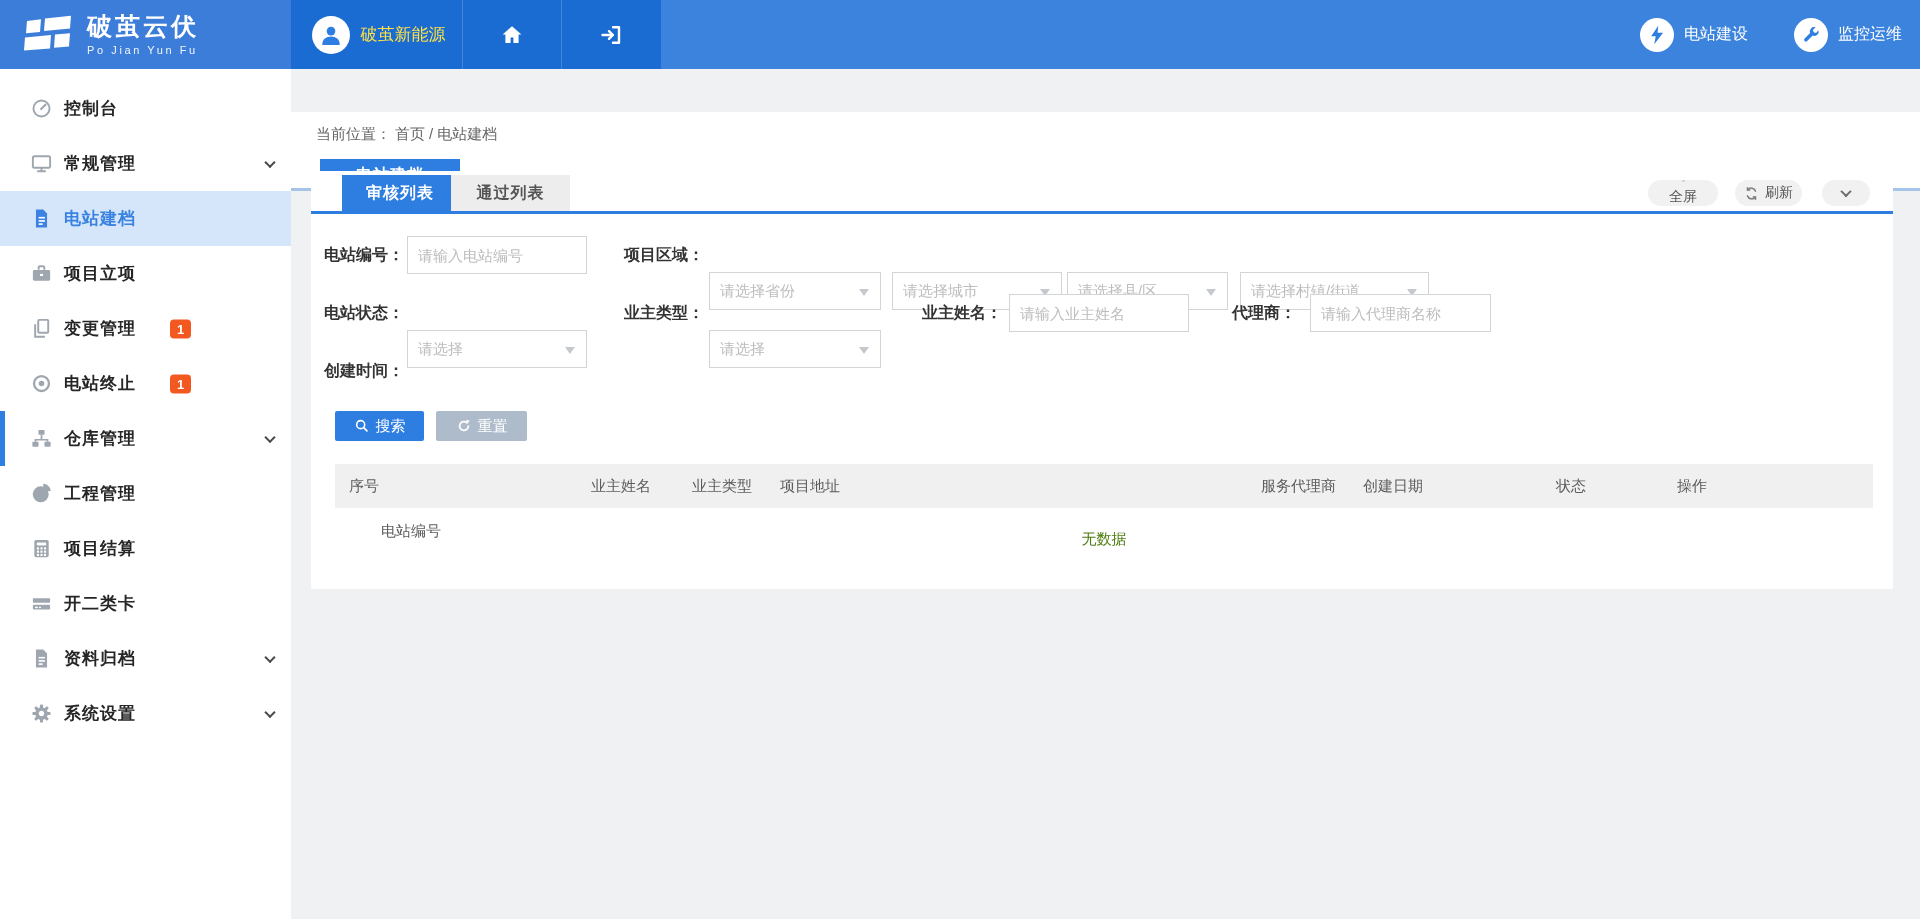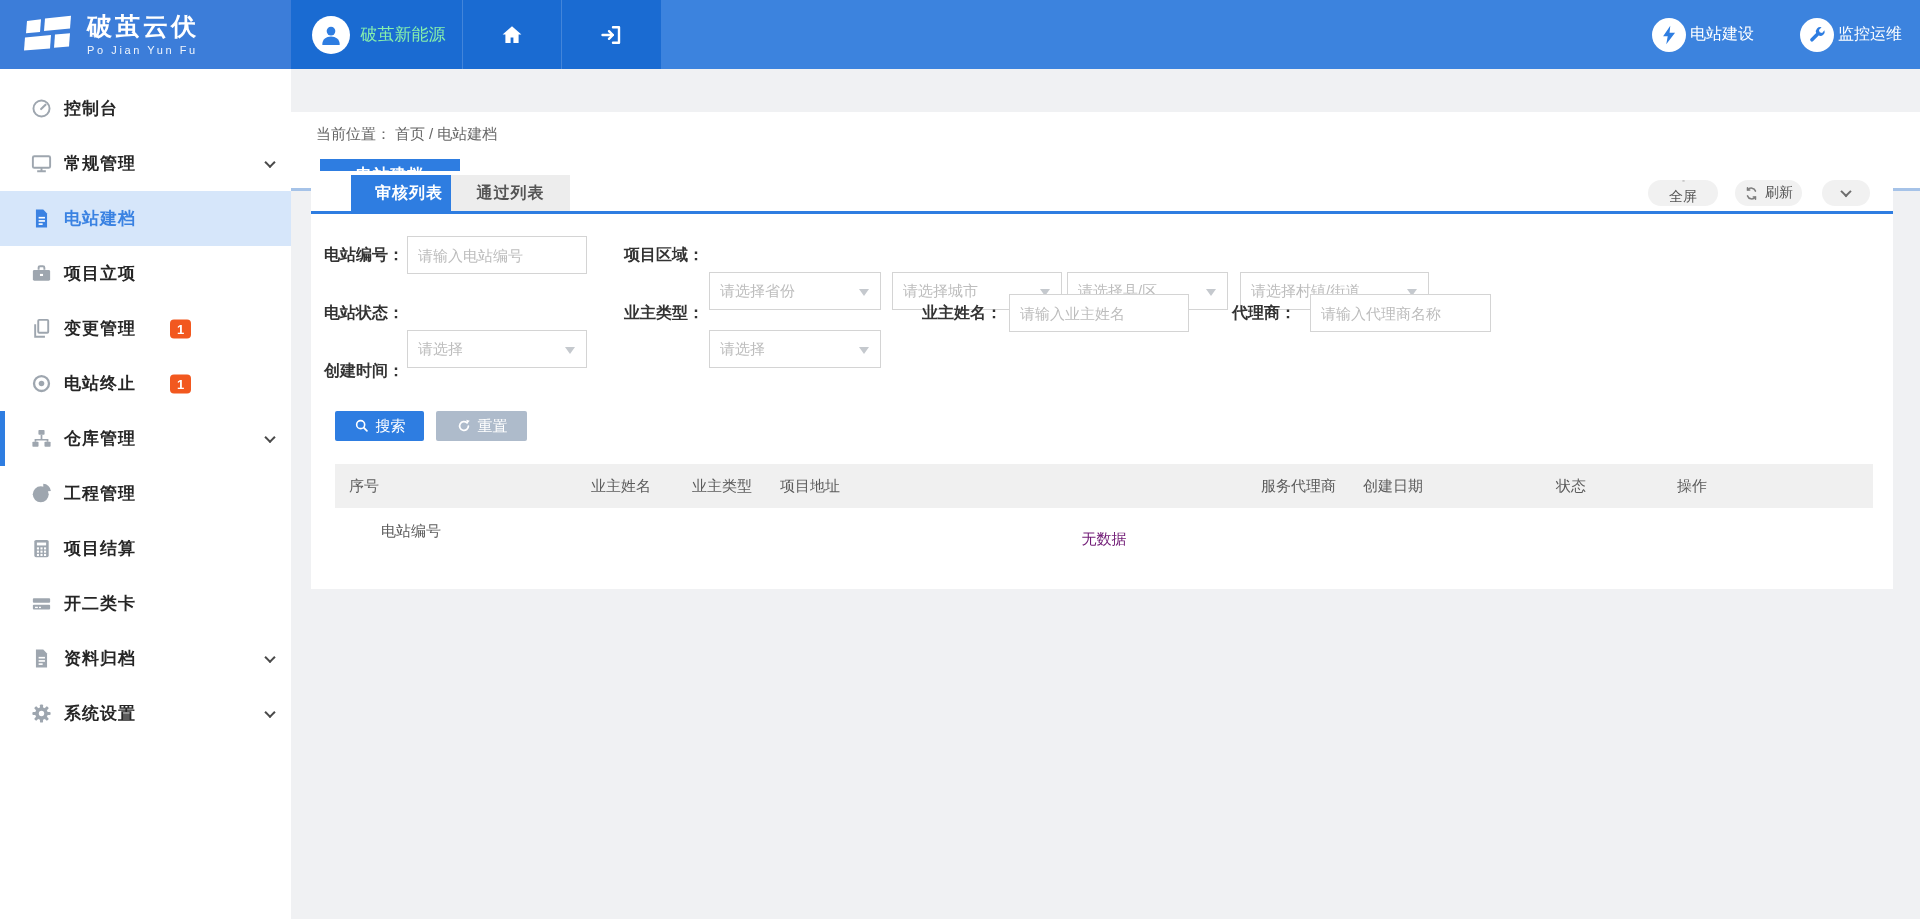--- a/index.html
+++ b/index.html
@@ -8,25 +8,25 @@
   .app { position:relative; width:1920px; height:919px; }
 
   
   .top-header { position:absolute; left:0; top:0; width:1920px; height:69px; display:flex; }
   .logo-sec { width:291px; height:69px; background:#3C7DD9; display:flex; align-items:center; padding-left:24px; }
   .logo-mark { width:50px; height:42px; margin-right:13px; flex:none; }
   .logo-title { font-size:25px; color:#fff; font-weight:bold; letter-spacing:3px; line-height:1.05; white-space:nowrap; }
   .logo-sub { font-size:11px; color:rgba(255,255,255,.92); letter-spacing:2.6px; margin-top:4px; white-space:nowrap; }
   .hdr-dark { width:370px; height:69px; background:#1A6BD2; display:flex; flex:none; }
   .hdr-cell { display:flex; align-items:center; justify-content:center; cursor:pointer; }
-  .cell-user { width:171px; padding-left:4px; gap:11px; color:#86efac; font-size:17px; }
+  .cell-user { width:171px; padding-left:4px; gap:11px; color:#fde047; font-size:17px; }
   .avatar { width:38px; height:38px; border-radius:50%; background:#fff; display:flex; align-items:center; justify-content:center; flex:none; }
   .cell-ico { width:99px; border-left:1px solid rgba(255,255,255,.18); }
   .hdr-right { flex:1; height:69px; background:#3C83DE; display:flex; align-items:center; justify-content:flex-end; gap:46px; padding-right:18px; }
-  .hdr-link { display:flex; align-items:center; gap:4px; color:#fff; font-size:16px; cursor:pointer; }
+  .hdr-link { display:flex; align-items:center; gap:10px; color:#fff; font-size:16px; cursor:pointer; }
   .circle-ico { width:34px; height:34px; border-radius:50%; background:#fff; display:flex; align-items:center; justify-content:center; flex:none; }
 
   
   .sidebar { position:absolute; left:0; top:69px; width:291px; height:850px; background:#fff; padding-top:12px; }
   .side-item { position:relative; height:55px; display:flex; align-items:center; padding-left:30px; cursor:pointer; }
   .side-item .sicon { width:23px; height:23px; margin-right:11px; display:flex; align-items:center; justify-content:center; flex:none; }
   .side-item .slbl { font-size:17px; color:#262626; font-weight:600; letter-spacing:1px; }
   .side-item.active { background:#D6E6FA; }
   .side-item.active .slbl { color:#3A82E2; }
   .sbadge { position:absolute; left:170px; top:50%; transform:translateY(-50%); min-width:21px; height:19px; line-height:19px; padding:0 4px; background:#F2581F; color:#fff; font-size:13px; font-weight:bold; border-radius:4px; text-align:center; }
@@ -36,21 +36,21 @@
   
   .main { position:absolute; left:291px; top:69px; width:1629px; height:850px; background:#F0F1F3; }
   .top-strip { position:absolute; left:0; top:0; width:100%; height:79px; background:#fff; border-bottom:3px solid #A6C3E8;margin-top:43px; }
   .crumbs { position:absolute; left:25px; top:13px; font-size:15px; color:#666; }
   .crumbs span { margin-right:4px; }
   .crumb-home { cursor:pointer; }
   .page-tab { position:absolute; left:29px; top:47px; width:140px; height:32px; background:#2E7DE1; color:#fff; font-size:16px; font-weight:bold; text-align:center; line-height:32px; letter-spacing:1px; cursor:pointer; }
 
   .card { position:absolute; left:20px; top:102px; width:1582px; height:418px; background:#fff; }
   .ctab { position:absolute; top:4px; height:36px; line-height:36px; text-align:center; font-size:16px; font-weight:600; letter-spacing:1px; cursor:pointer; }
-  .ctab.t1 { left:40px; width:116px; background:#2E7DE1; color:#fff; }
+  .ctab.t1 { left:31px; width:116px; background:#2E7DE1; color:#fff; }
   .ctab.t2 { left:140px; width:119px; background:#EDEDED; color:#555; }
   .tabline { position:absolute; left:0; top:40px; width:100%; height:3px; background:#2E7DE1; }
 
   .pill { position:absolute; top:9px; height:26px; border-radius:13px; background:#F1F1F1; display:flex; align-items:center; justify-content:center; gap:6px; font-size:14px; color:#555; cursor:pointer; }
   .pill-full { left:1337px; width:70px;flex-direction:column; }
   .pill-refresh { left:1424px; width:67px; }
   .pill-chev { left:1511px; width:48px; }
   .pchev { width:8px; height:8px; border-right:2px solid #6d6d6d; border-bottom:2px solid #6d6d6d; transform:rotate(45deg) translate(-1px,-1px); }
 
   .flabel { position:absolute; height:38px; line-height:38px; font-size:16px; color:#333; font-weight:bold; text-align:right; white-space:nowrap; }
@@ -59,21 +59,21 @@
   .fselect { position:absolute; height:38px; border:1px solid #D4D4D4; background:#fff; padding:0 25px 0 10px; line-height:36px; font-size:15px; color:#BDBDBD; cursor:pointer; white-space:nowrap; overflow:hidden;margin-top:36px; }
   .arrow { position:absolute; right:11px; top:16px; width:0; height:0; border-left:5.5px solid transparent; border-right:5.5px solid transparent; border-top:7px solid #C5C9CE; }
   .cal-ico { position:absolute; right:8px; top:8px; }
 
   .btn { position:absolute; top:240px; height:30px; border:none; border-radius:2px; color:#fff; font-size:15px; display:flex; align-items:center; justify-content:center; gap:6px; cursor:pointer; font-family:inherit;text-align:center; }
   .btn-search { left:24px; width:89px; background:#2E7DE1; }
   .btn-reset { left:125px; width:91px; background:#AEBBCB; }
 
   .thead { position:absolute; left:24px; top:293px; width:1538px; height:44px; background:#F0F0F0; }
   .th { position:absolute; top:0; height:59px; line-height:44px; font-size:15px; color:#5C5C5C; white-space:nowrap; }
-  .empty { position:absolute; left:24px; top:350px; width:1538px; text-align:center; font-size:15px; color:#701a75; line-height:36px; }
+  .empty { position:absolute; left:24px; top:350px; width:1538px; text-align:center; font-size:15px; color:#4d7c0f; line-height:36px; }
 </style>
 </head>
 <body>
 
 <div class="app">
 
   <header class="top-header">
     <div class="logo-sec">
       <div class="logo-mark">
         <svg viewBox="0 0 50 42" width="50" height="42">

